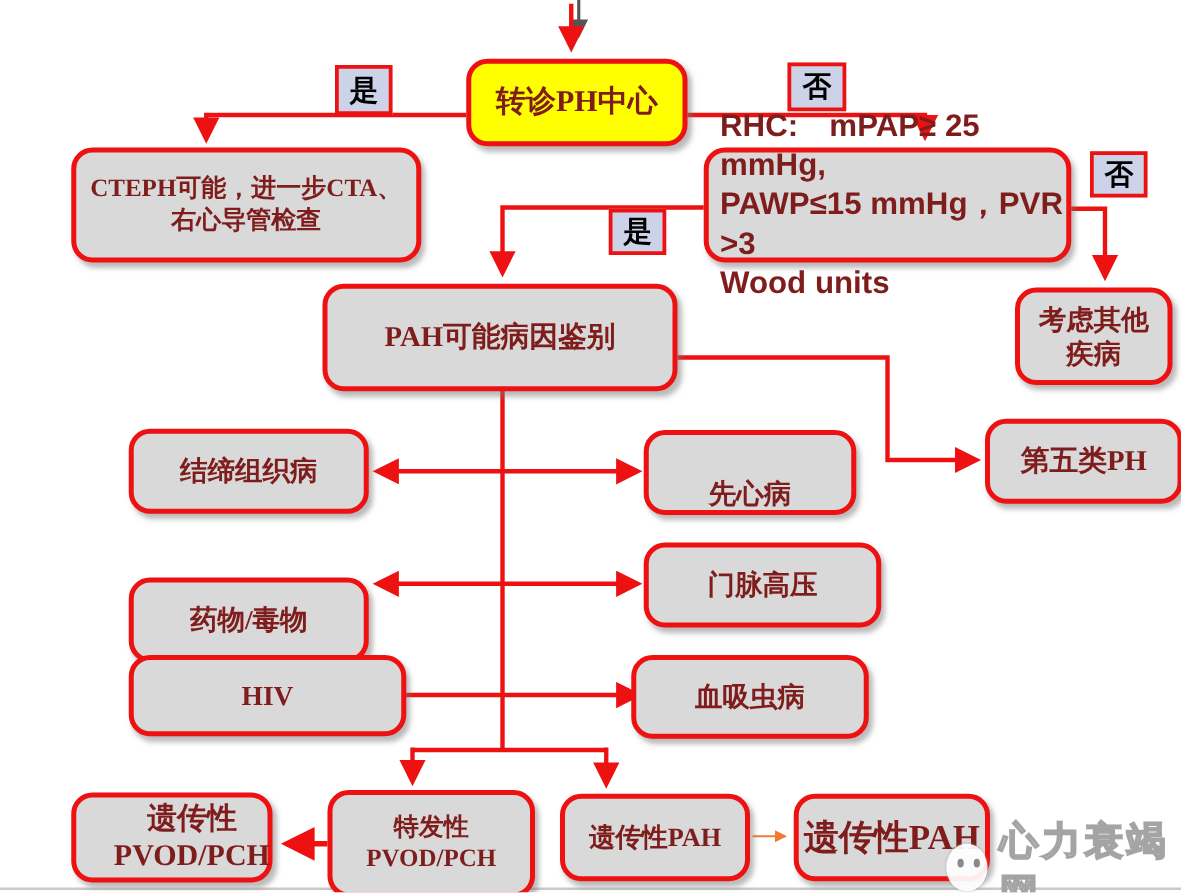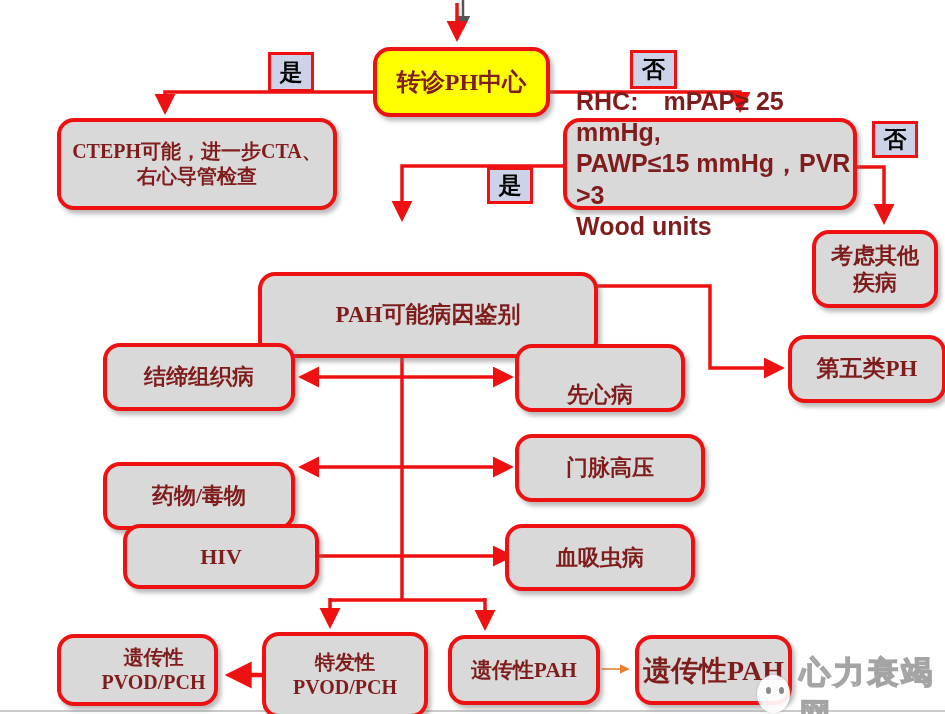--- a/index.html
+++ b/index.html
@@ -98,21 +98,21 @@
     <span>RHC:　mPAP≥ 25 mmHg,
 PAWP≤15 mmHg，PVR &gt;3
 Wood units</span>
   </div>
 
   <div class="node" style="left:812px;top:230px;width:126px;height:78px;font-size:22px;">
     <span>考虑其他
 疾病</span>
   </div>
 
-  <div class="node" style="left:258px;top:227px;width:340px;height:86px;font-size:23px;margin-top:45px;">
+  <div class="node" style="left:258px;top:227px;width:284px;height:86px;font-size:23px;">
     <span>PAH可能病因鉴别</span>
   </div>
 
   <div class="node" style="left:788px;top:335px;width:158px;height:68px;font-size:23px;">
     <span>第五类PH</span>
   </div>
 
   <div class="node" style="left:103px;top:343px;width:192px;height:68px;font-size:22px;">
     <span>结缔组织病</span>
   </div>
@@ -122,29 +122,29 @@
   </div>
 
   <div class="node" style="left:103px;top:433px;width:192px;height:68px;font-size:22px;margin-top:29px;">
     <span>药物/毒物</span>
   </div>
 
   <div class="node" style="left:515px;top:434px;width:190px;height:68px;font-size:22px;">
     <span>门脉高压</span>
   </div>
 
-  <div class="node" style="left:103px;top:524px;width:196px;height:65px;font-size:22px;margin-left:20px;">
+  <div class="node" style="left:103px;top:524px;width:222px;height:65px;font-size:22px;">
     <span>HIV</span>
   </div>
 
   <div class="node" style="left:505px;top:524px;width:190px;height:67px;font-size:22px;">
     <span>血吸虫病</span>
   </div>
 
-  <div class="node" style="left:57px;top:634px;width:161px;height:72px;font-size:20px;padding-left:32px;">
+  <div class="node" style="left:57px;top:634px;width:161px;height:72px;font-size:24px;padding-left:32px;">
     <span>遗传性
 PVOD/PCH</span>
   </div>
 
   <div class="node" style="left:262px;top:632px;width:166px;height:86px;font-size:20px;">
     <span>特发性
 PVOD/PCH</span>
   </div>
 
   <div class="node" style="left:448px;top:635px;width:152px;height:70px;font-size:21px;">

